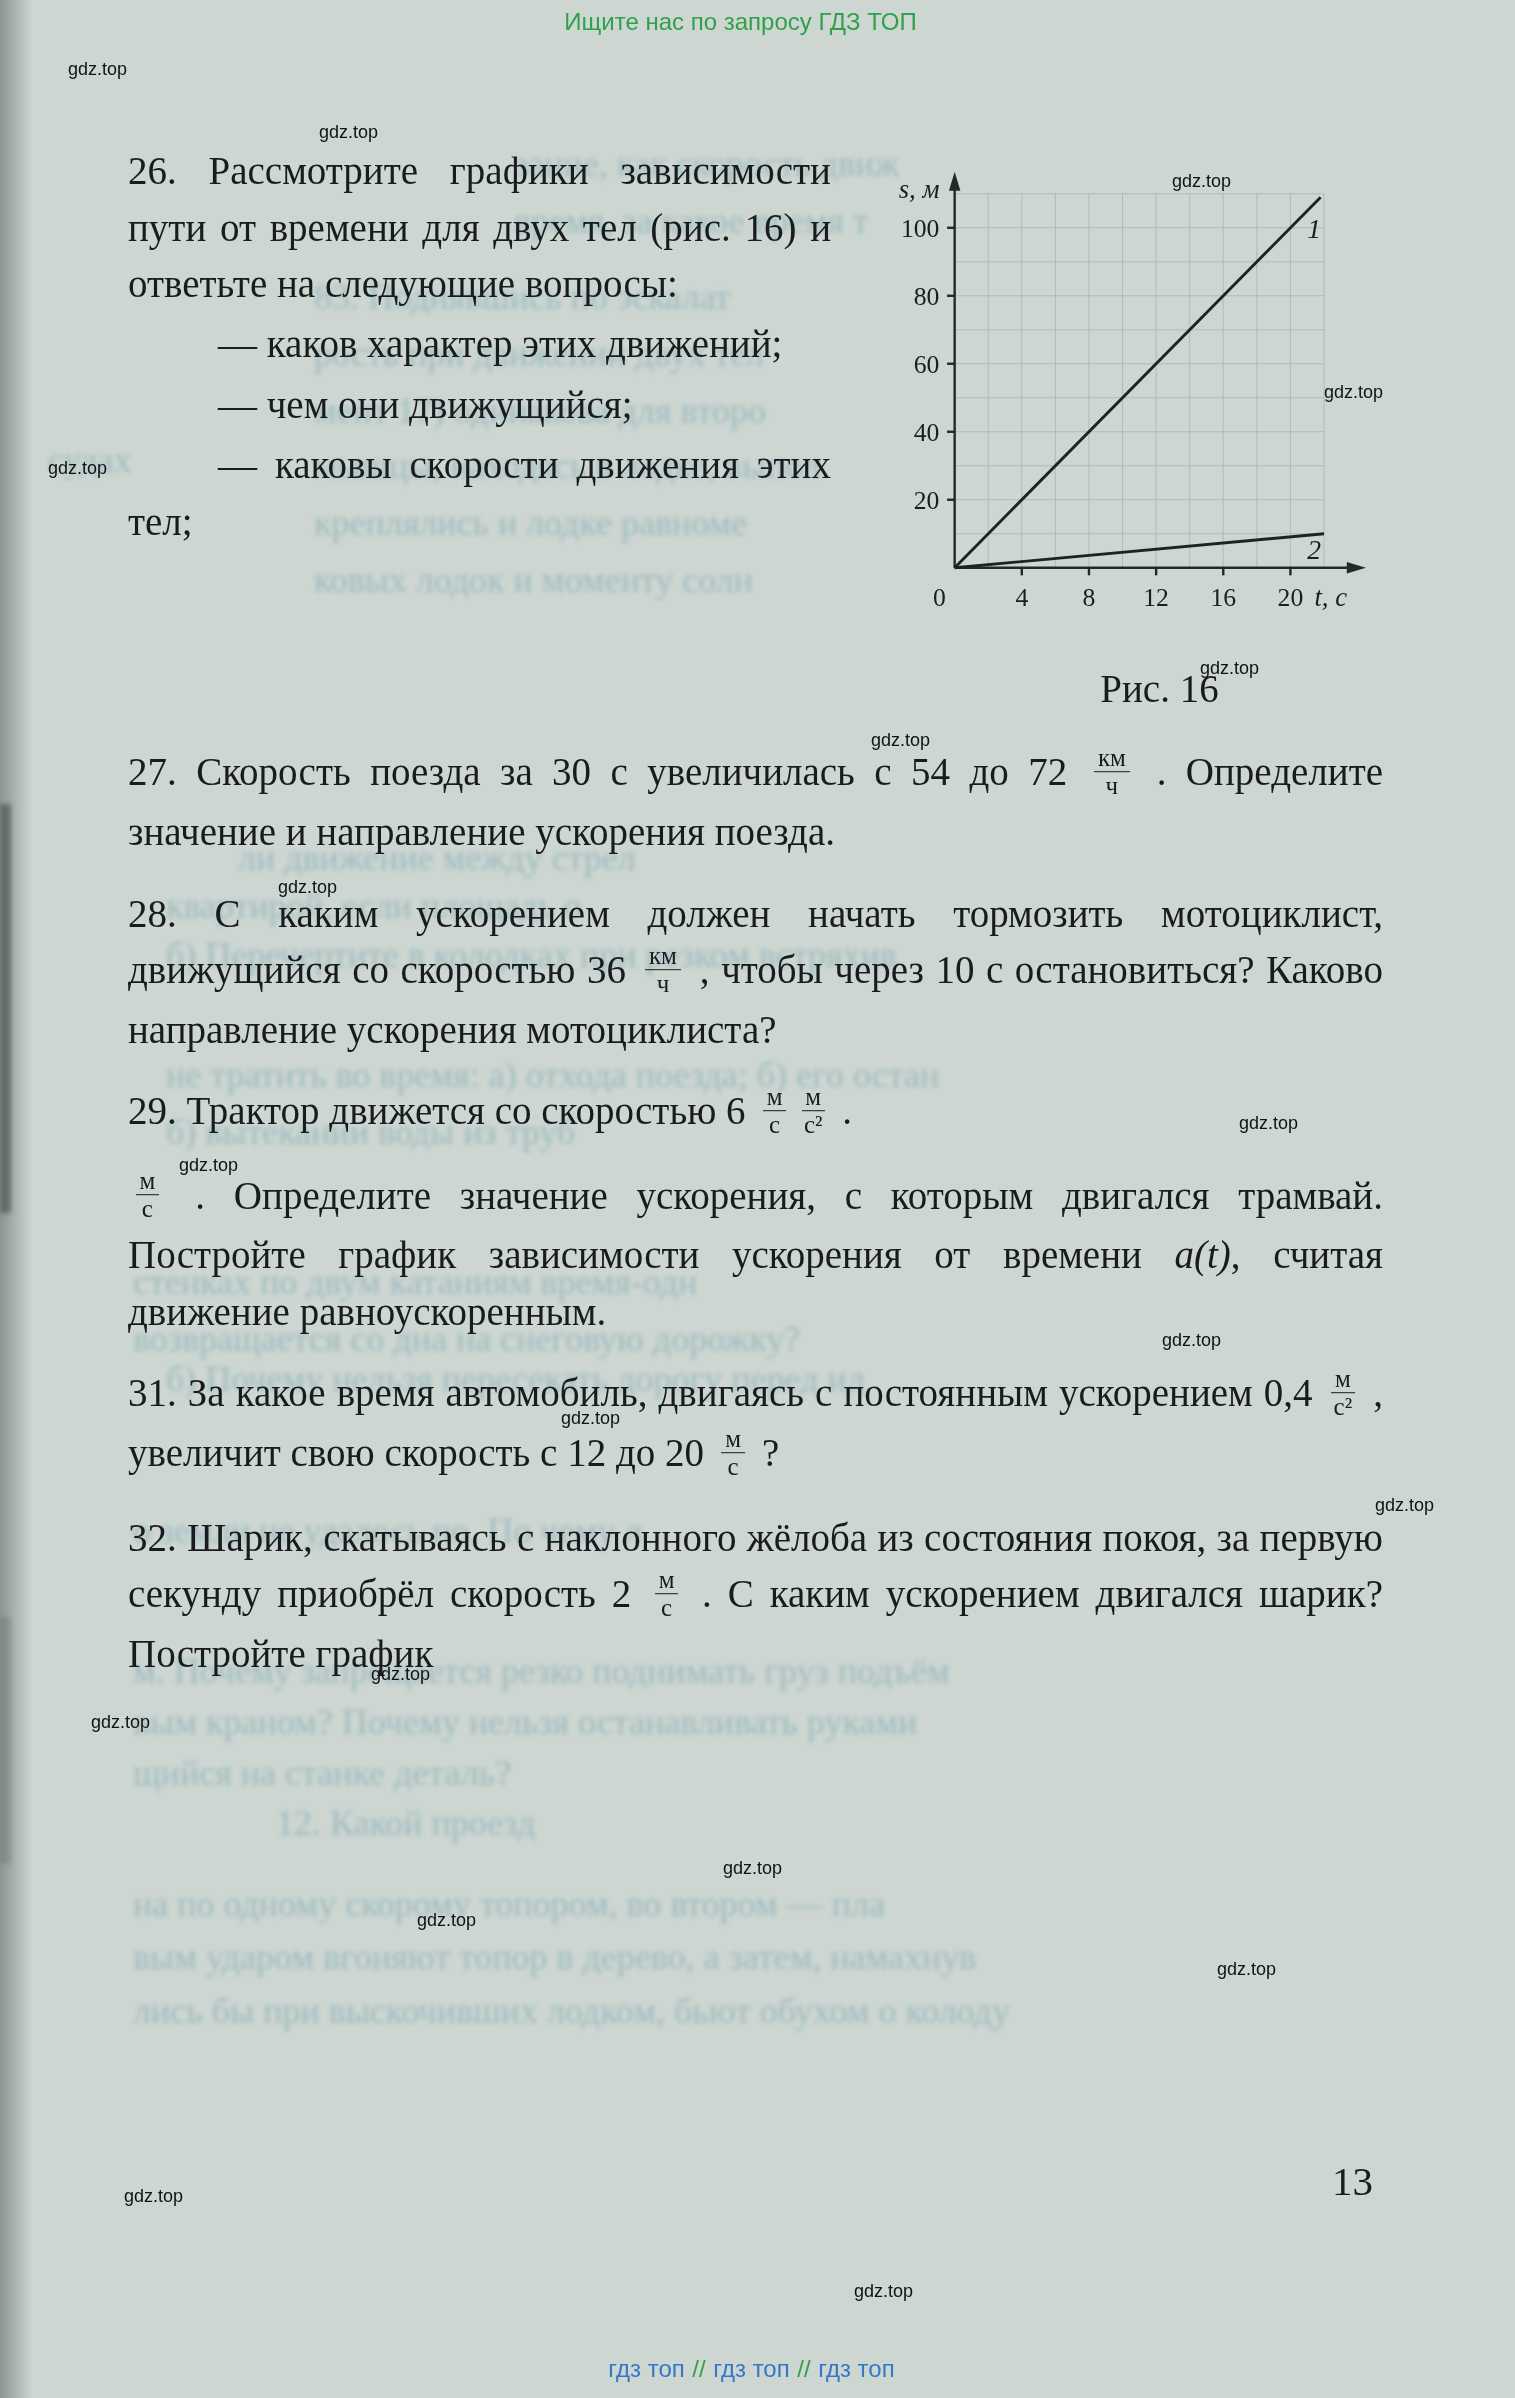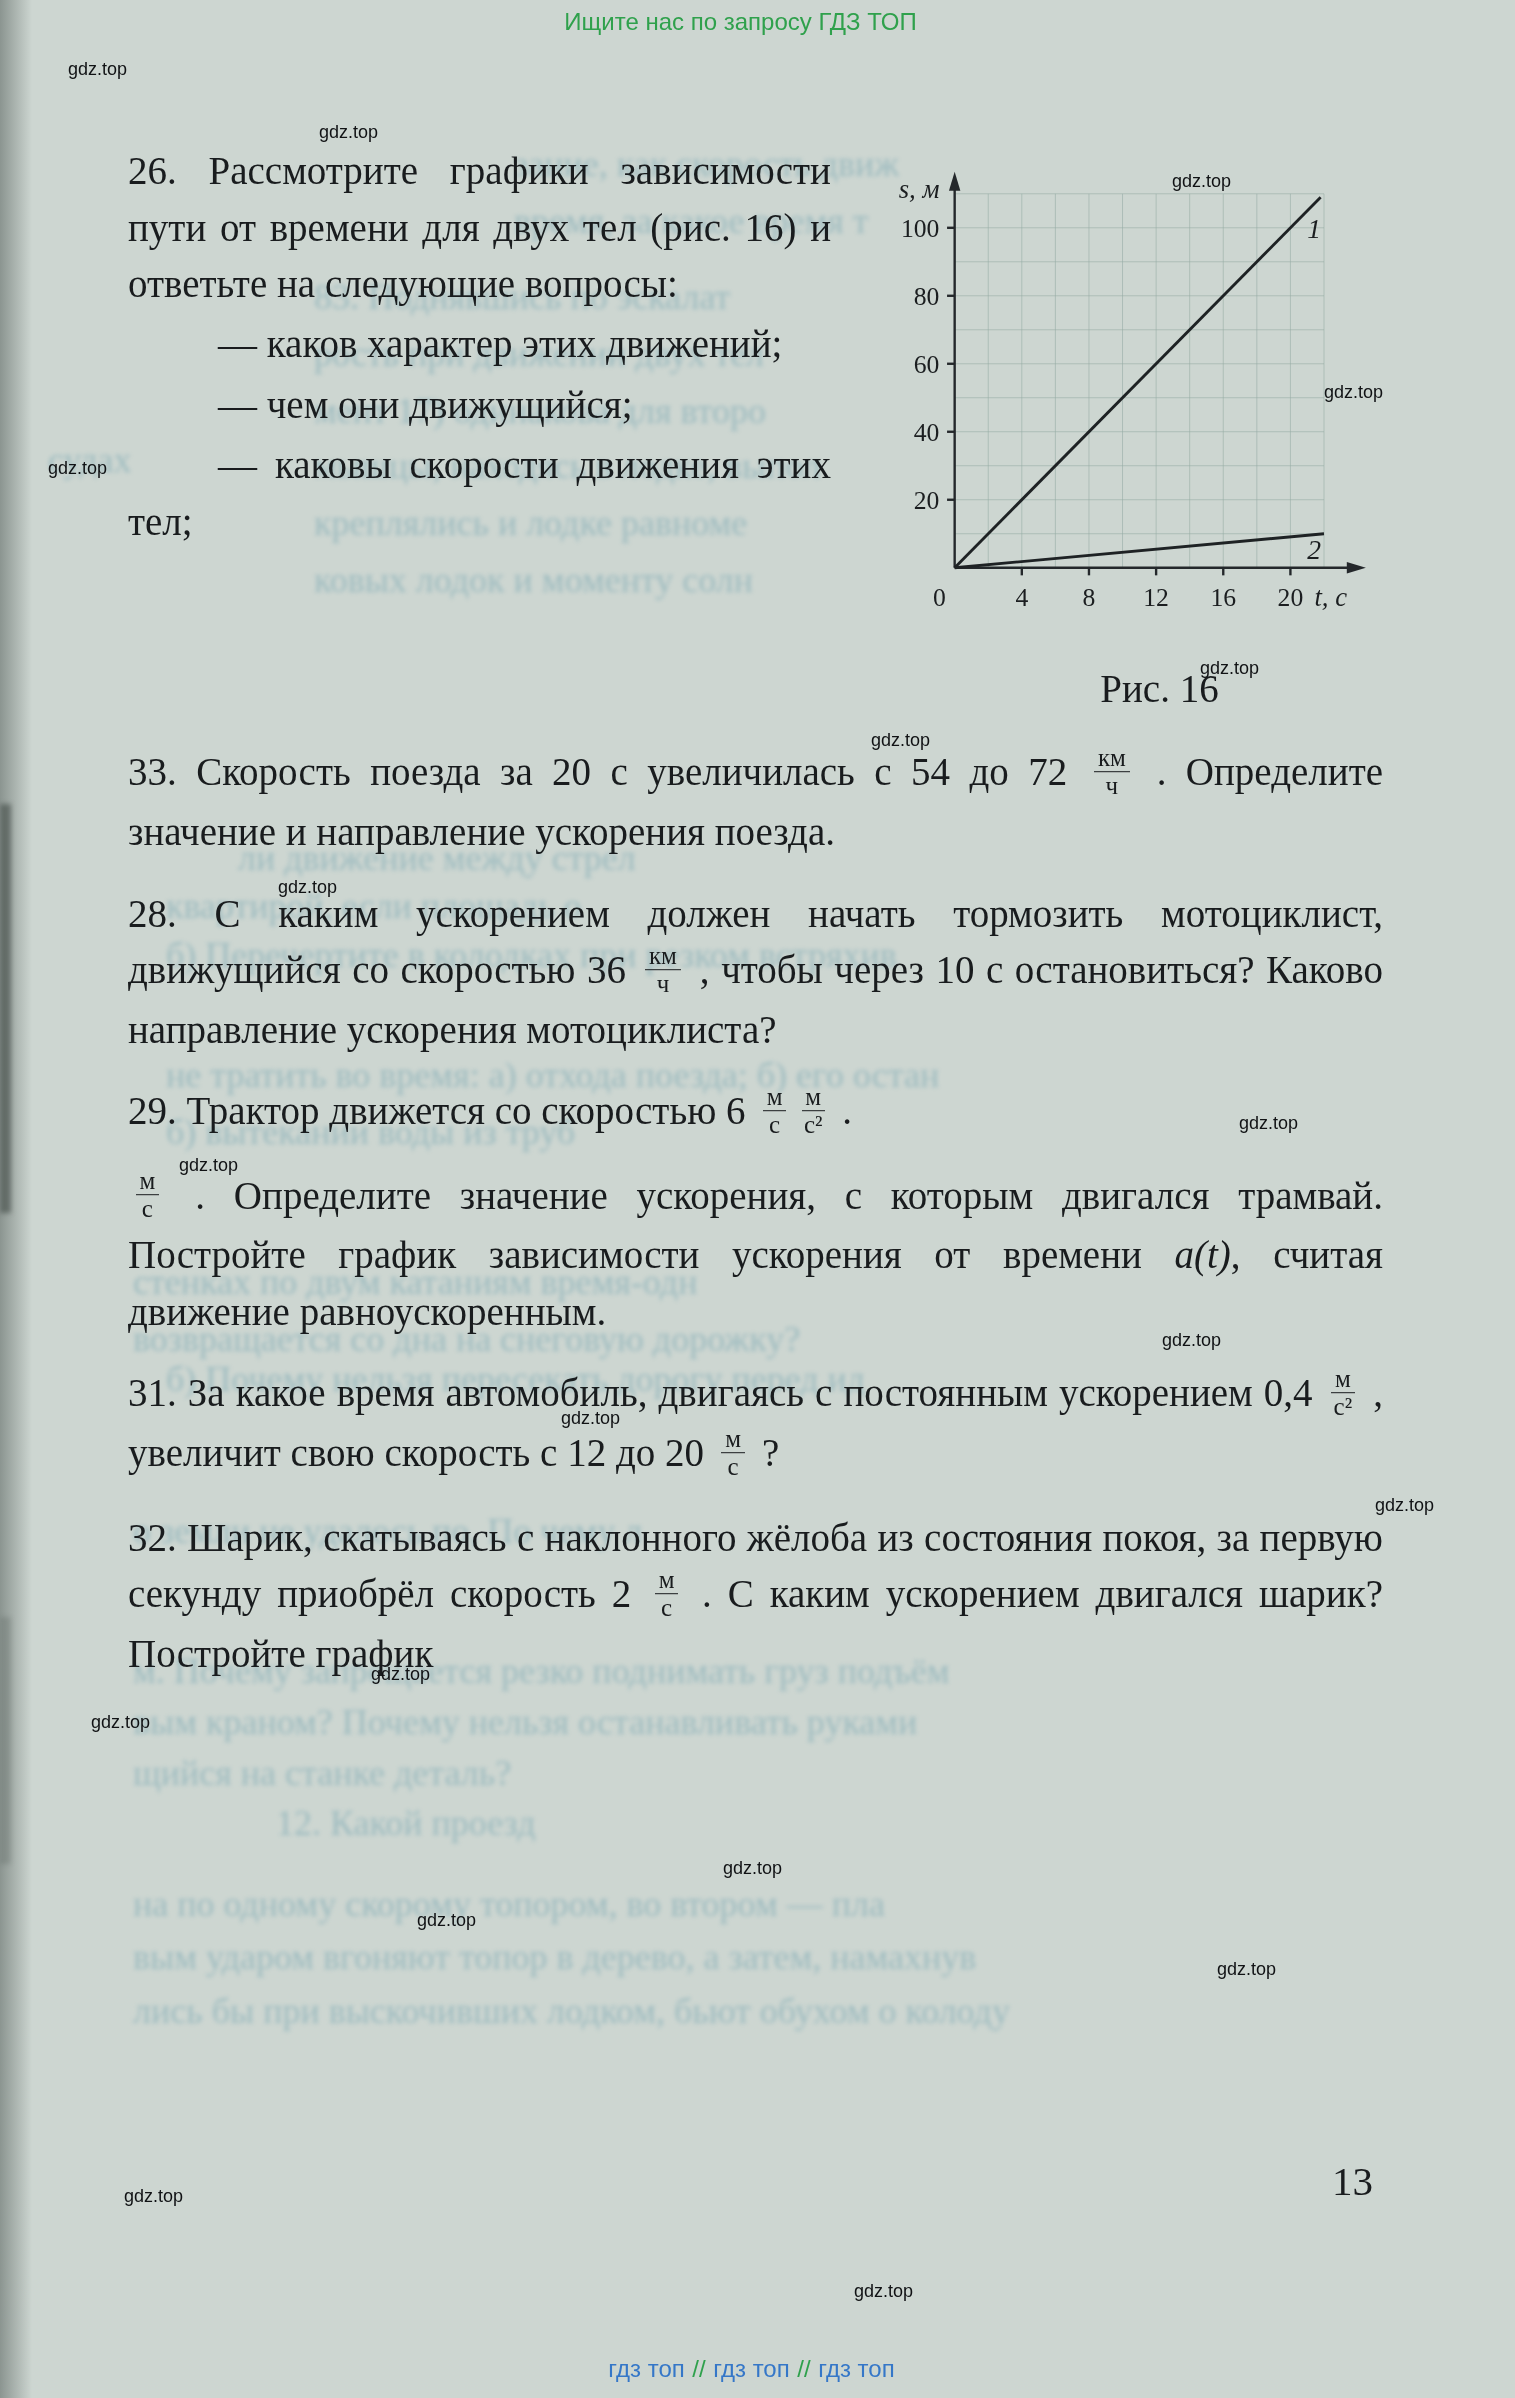--- a/index.html
+++ b/index.html
@@ -143,21 +143,21 @@
       </figure>
       <div class="pgroup p26">
           <p class="para"><span>26. Рассмотрите графики зависимости пути от времени для двух тел (рис. 16) и ответьте на следующие вопросы:</span></p>
           <p class="para indent"><span>— каков характер этих движений;</span></p>
           <p class="para indent"><span>— чем они движущийся;</span></p>
           <p class="para indent"><span>— каковы скорости движения этих тел;</span></p>
         </div>
     </section>
 
     <div class="pgroup rest">
-        <p class="para"><span>33. Скорость поезда за 20 с увеличилась с 54 до 72 </span><span class="frac"><span class="fn">км</span><span class="fd">ч</span></span><span> . Определите значение и направление ускорения поезда.</span></p>
+        <p class="para"><span>27. Скорость поезда за 30 с увеличилась с 54 до 72 </span><span class="frac"><span class="fn">км</span><span class="fd">ч</span></span><span> . Определите значение и направление ускорения поезда.</span></p>
         <p class="para"><span>28. С каким ускорением должен начать тормозить мотоциклист, движущийся со скоростью 36 </span><span class="frac"><span class="fn">км</span><span class="fd">ч</span></span><span> , чтобы через 10 с остановиться? Каково направление ускорения мотоциклиста?</span></p>
         <p class="para"><span>29. Трактор движется со скоростью 6 </span><span class="frac"><span class="fn">м</span><span class="fd">с</span></span><span class="frac"><span class="fn">м</span><span class="fd">с²</span></span><span> .</span></p>
         <p class="para"><span class="frac"><span class="fn">м</span><span class="fd">с</span></span><span> . Определите значение ускорения, с которым двигался трамвай. Постройте график зависимости ускорения от времени </span><i>a(t)</i><span>, считая движение равноускоренным.</span></p>
         <p class="para"><span>31. За какое время автомобиль, двигаясь с постоянным ускорением 0,4 </span><span class="frac"><span class="fn">м</span><span class="fd">с²</span></span><span> , увеличит свою скорость с 12 до 20 </span><span class="frac"><span class="fn">м</span><span class="fd">с</span></span><span> ?</span></p>
         <p class="para"><span>32. Шарик, скатываясь с наклонного жёлоба из состояния покоя, за первую секунду приобрёл скорость 2 </span><span class="frac"><span class="fn">м</span><span class="fd">с</span></span><span> . С каким ускорением двигался шарик? Постройте график</span></p>
       </div>
   </div>
 
   <div id="wm-layer">
       <span class="wm" style="left: 68px; top: 59px;">gdz.top</span>

